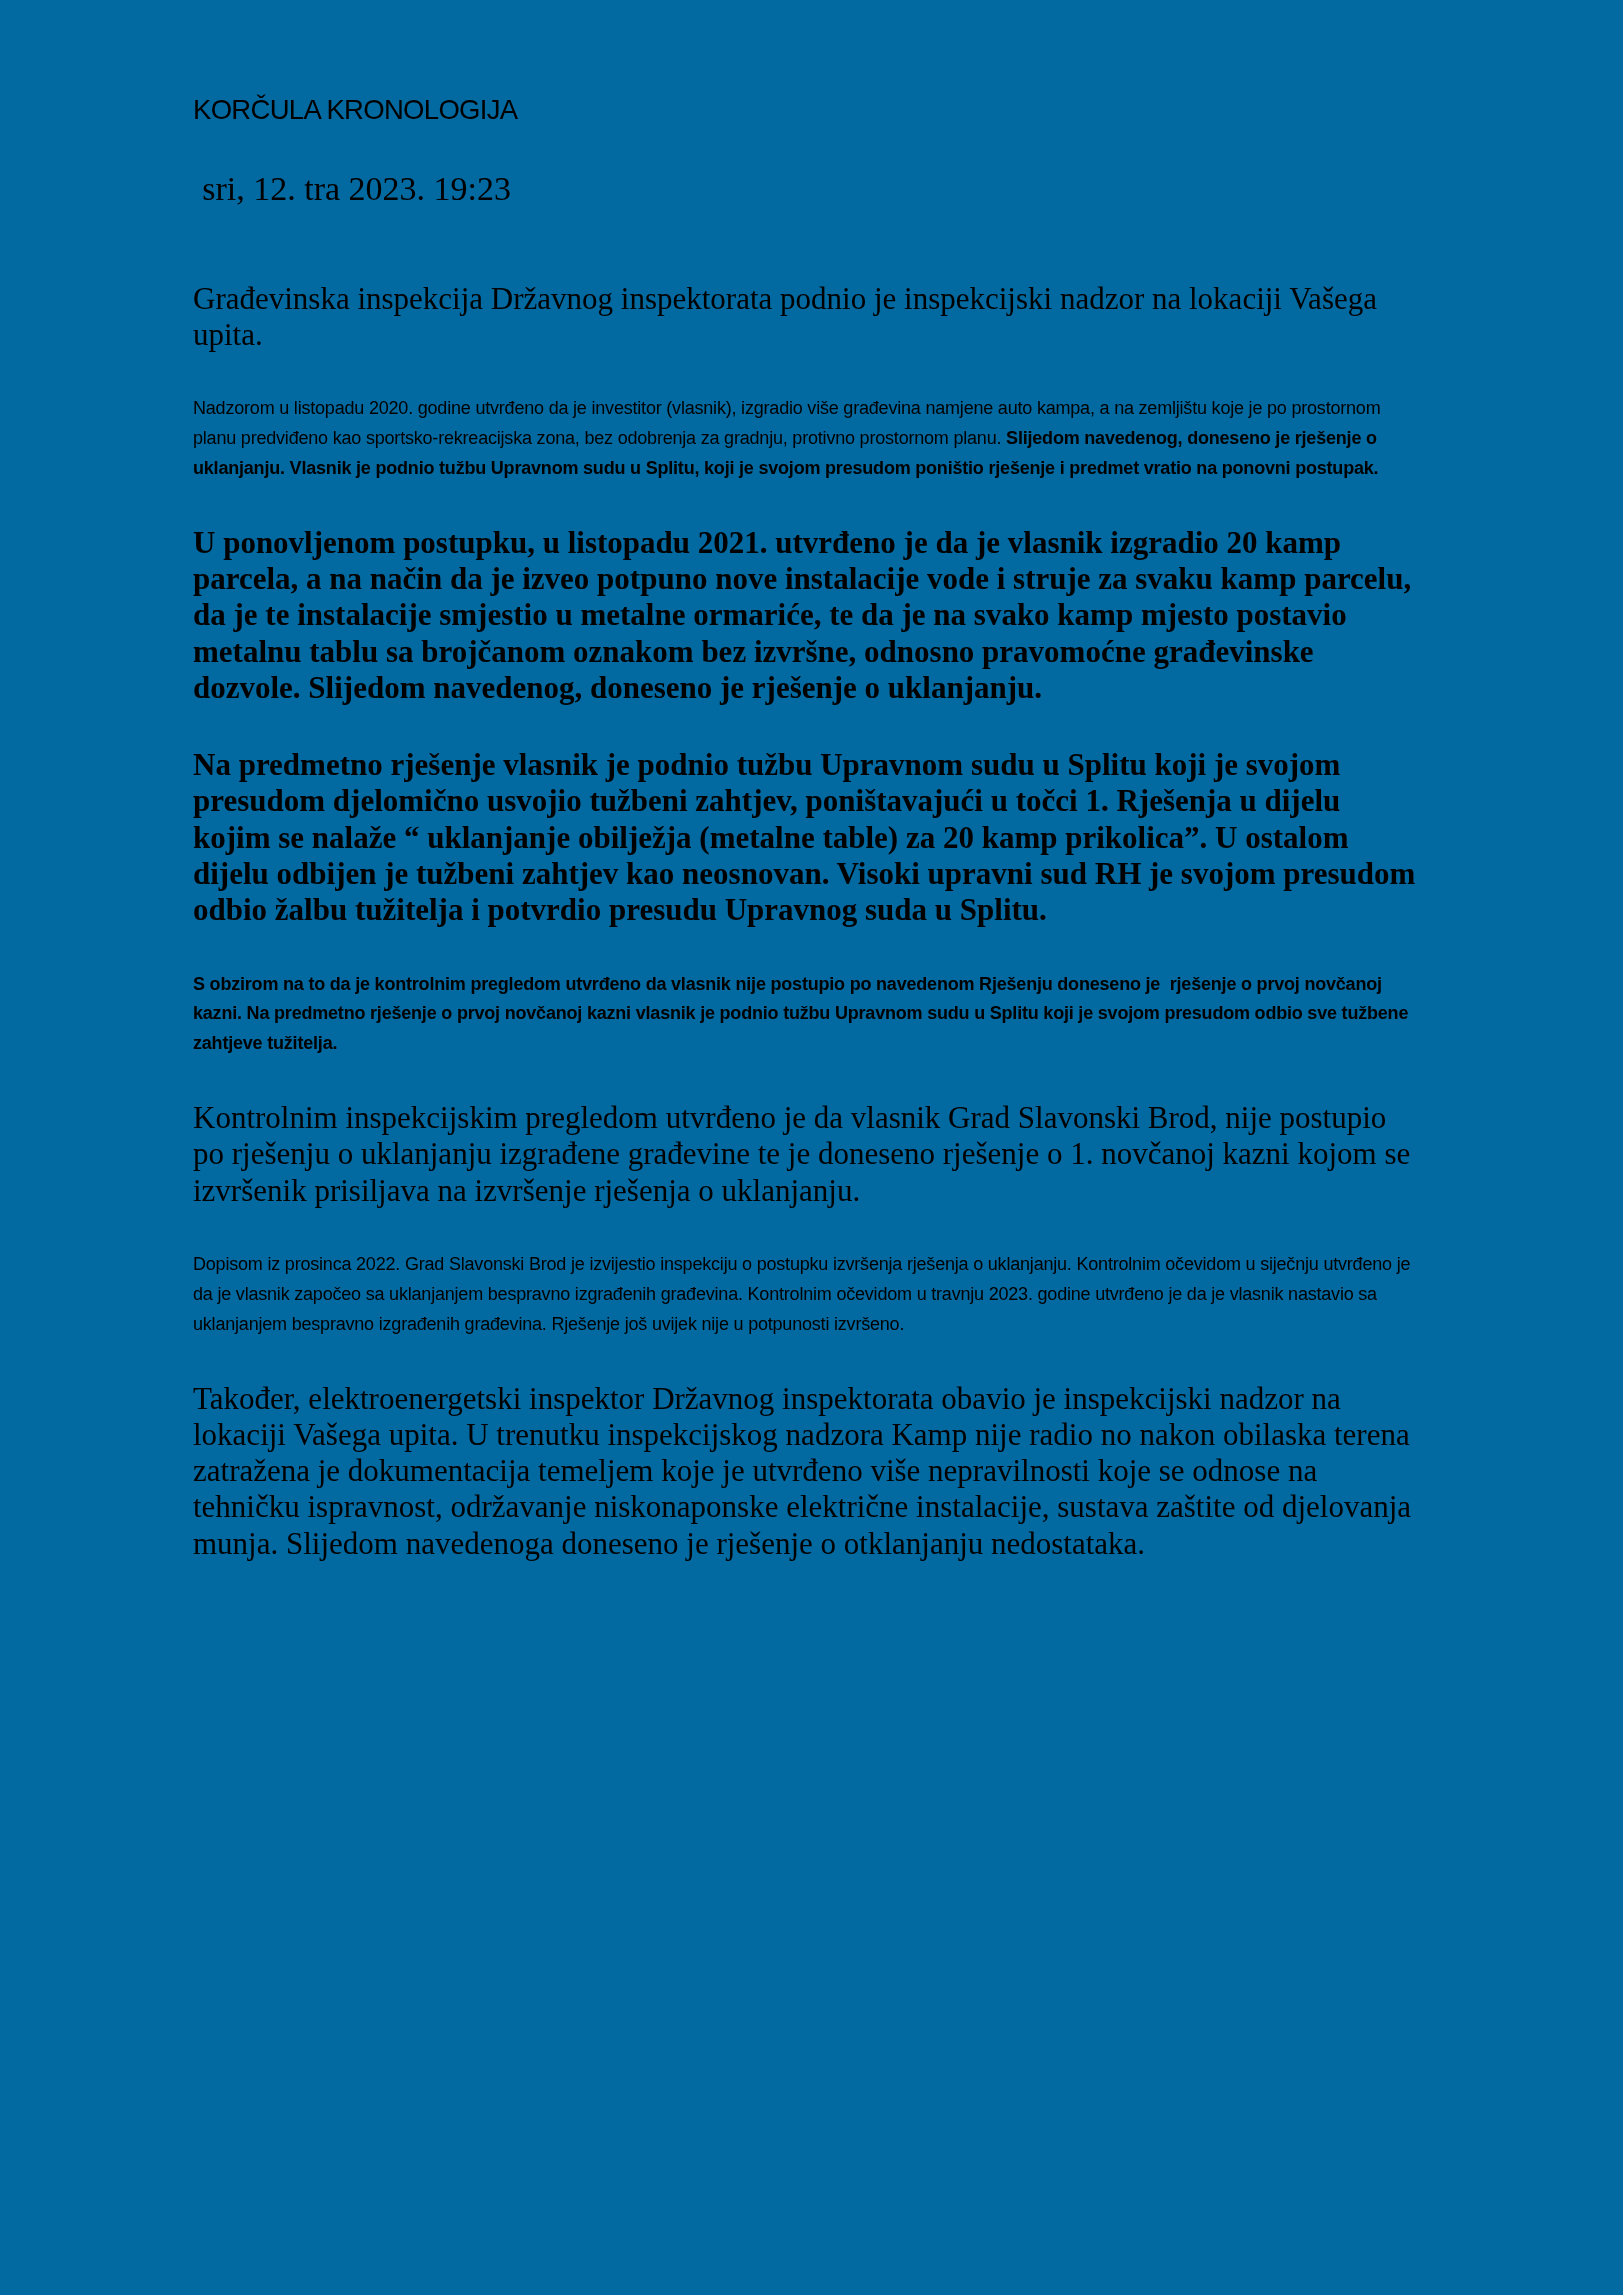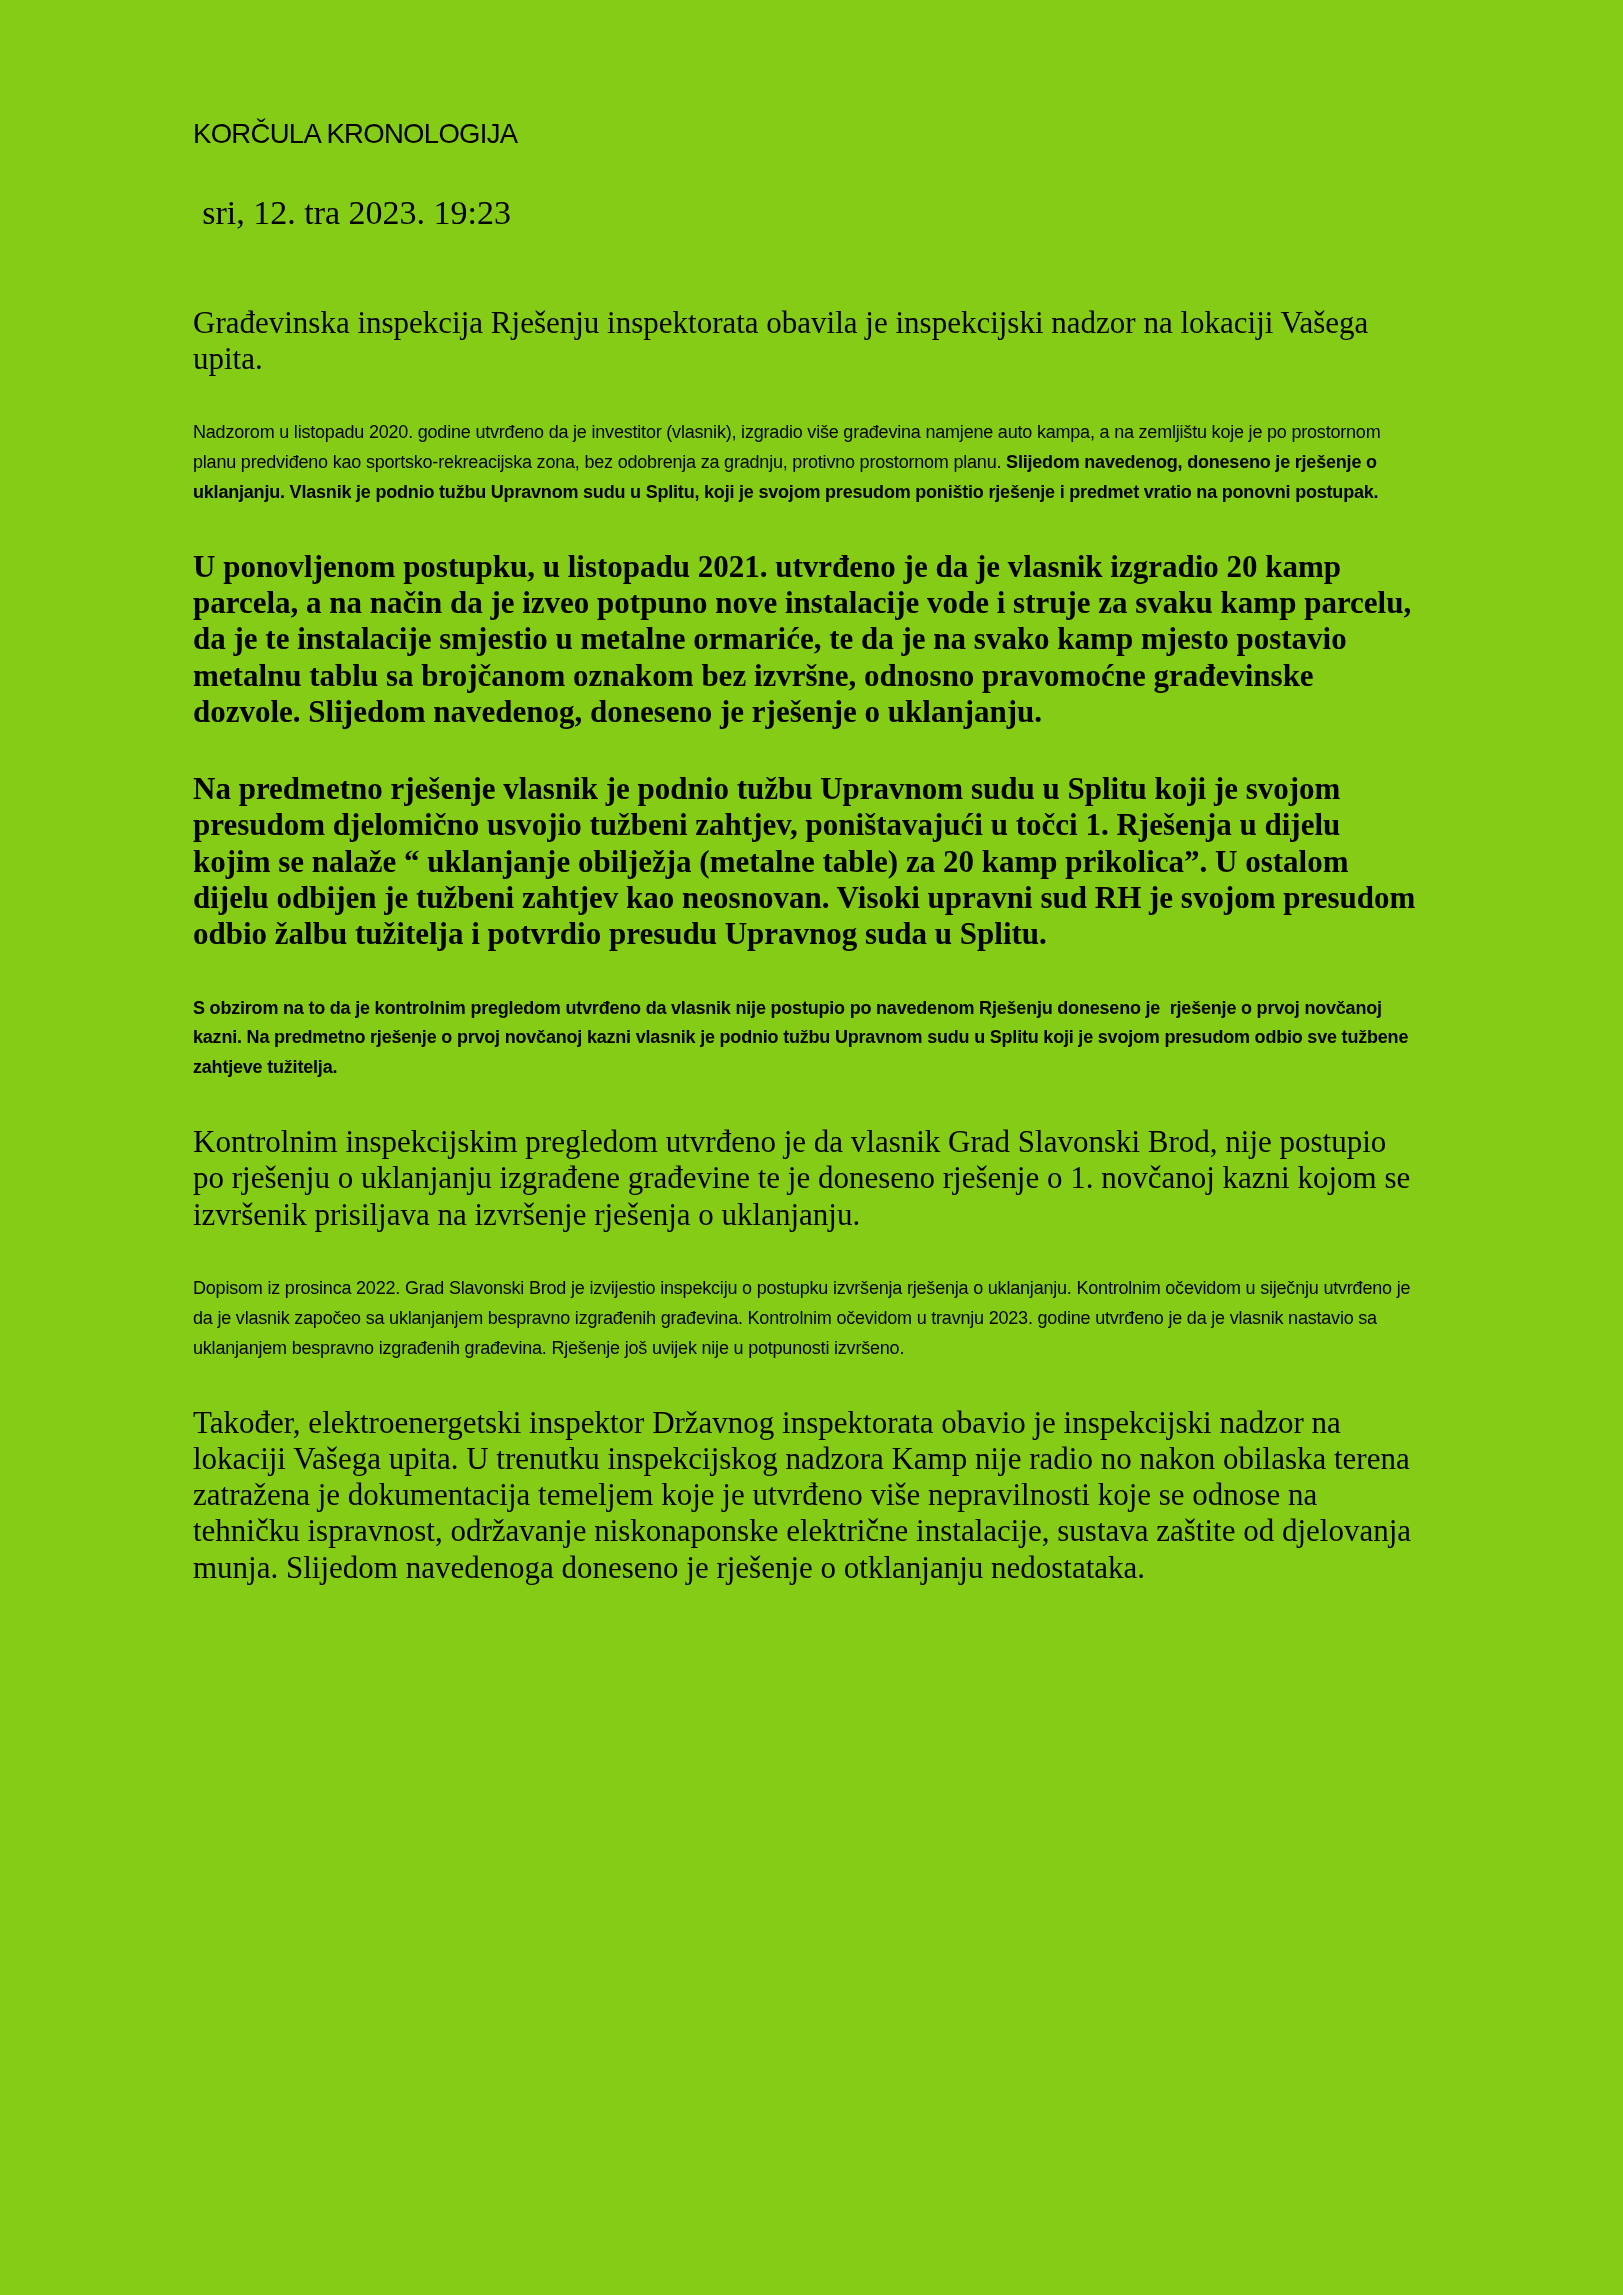--- a/index.html
+++ b/index.html
@@ -9,23 +9,23 @@
   }
   body {
     width: 1623px;
     height: 2295px;
     position: relative;
   }
   .page {
     box-sizing: border-box;
     width: 1623px;
     height: 2295px;
-    padding: 118px 203px 0 193px;
+    padding: 94px 203px 0 193px;
     color: #000000;
-    background: #84cc16;
+    background: #0369a1;
     overflow: hidden;
   }
   .doc-title {
     font-family: "Liberation Sans", sans-serif;
     font-size: 27.5px;
     font-weight: 400;
     letter-spacing: -0.7px;
     margin: 0 0 43px 0;
     line-height: 1.15;
   }
@@ -58,21 +58,21 @@
 </style>
 </head>
 <body>
 
 <div class="page">
 
   <h1 class="doc-title">KORČULA KRONOLOGIJA</h1>
 
   <p class="date-line">sri, 12. tra 2023. 19:23</p>
 
-  <p class="para serif">Građevinska inspekcija Rješenju inspektorata obavila je inspekcijski nadzor na lokaciji Vašega upita.</p>
+  <p class="para serif">Građevinska inspekcija Državnog inspektorata podnio je inspekcijski nadzor na lokaciji Vašega upita.</p>
 
   <p class="para sans"><span>Nadzorom u listopadu 2020. godine utvrđeno da je investitor (vlasnik), izgradio više građevina namjene auto kampa, a na zemljištu koje je po prostornom planu predviđeno kao sportsko-rekreacijska zona, bez odobrenja za gradnju, protivno prostornom planu. </span><span class="bold">Slijedom navedenog, doneseno je rješenje o uklanjanju. Vlasnik je podnio tužbu Upravnom sudu u Splitu, koji je svojom presudom poništio rješenje i predmet vratio na ponovni postupak.</span></p>
 
   <p class="para serif bold">U ponovljenom postupku, u listopadu 2021. utvrđeno je da je vlasnik izgradio 20 kamp parcela, a na način da je izveo potpuno nove instalacije vode i struje za svaku kamp parcelu, da je te instalacije smjestio u metalne ormariće, te da je na svako kamp mjesto postavio metalnu tablu sa brojčanom oznakom bez izvršne, odnosno pravomoćne građevinske dozvole. Slijedom navedenog, doneseno je rješenje o uklanjanju.</p>
 
   <p class="para serif bold">Na predmetno rješenje vlasnik je podnio tužbu Upravnom sudu u Splitu koji je svojom presudom djelomično usvojio tužbeni zahtjev, poništavajući u točci 1. Rješenja u dijelu kojim se nalaže “ uklanjanje obilježja (metalne table) za 20 kamp prikolica”. U ostalom dijelu odbijen je tužbeni zahtjev kao neosnovan. Visoki upravni sud RH je svojom presudom odbio žalbu tužitelja i potvrdio presudu Upravnog suda u Splitu.</p>
 
   <p class="para sans bold">S obzirom na to da je kontrolnim pregledom utvrđeno da vlasnik nije postupio po navedenom Rješenju doneseno je  rješenje o prvoj novčanoj kazni. Na predmetno rješenje o prvoj novčanoj kazni vlasnik je podnio tužbu Upravnom sudu u Splitu koji je svojom presudom odbio sve tužbene zahtjeve tužitelja.</p>
 
   <p class="para serif">Kontrolnim inspekcijskim pregledom utvrđeno je da vlasnik Grad Slavonski Brod, nije postupio po rješenju o uklanjanju izgrađene građevine te je doneseno rješenje o 1. novčanoj kazni kojom se izvršenik prisiljava na izvršenje rješenja o uklanjanju.</p>

